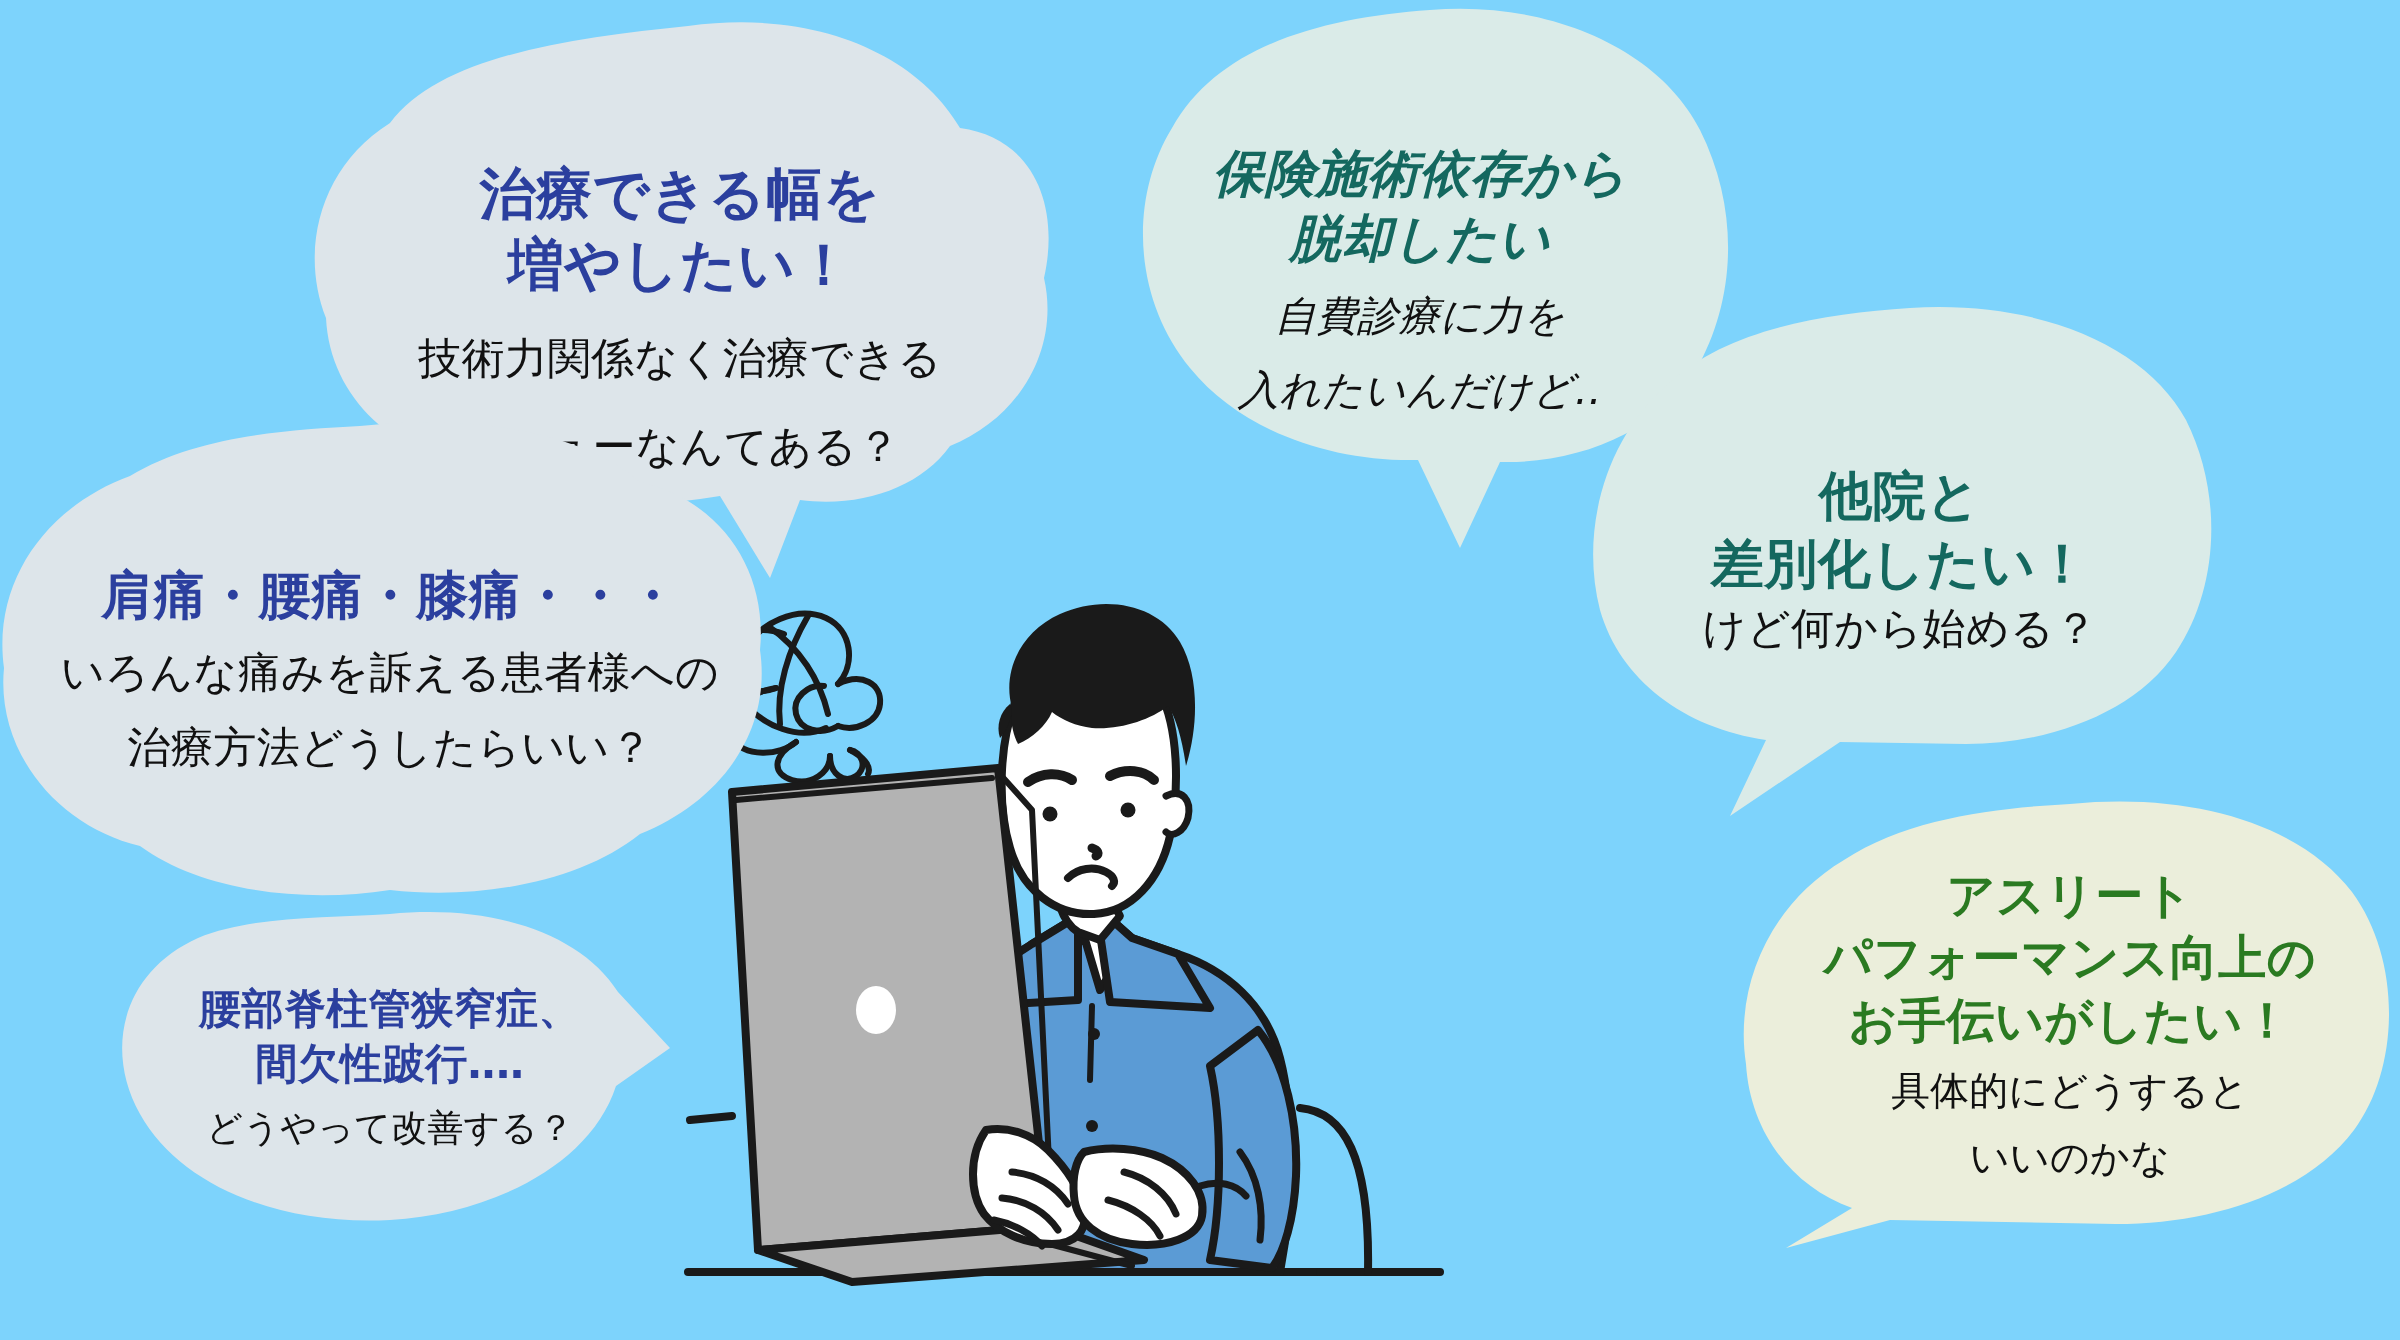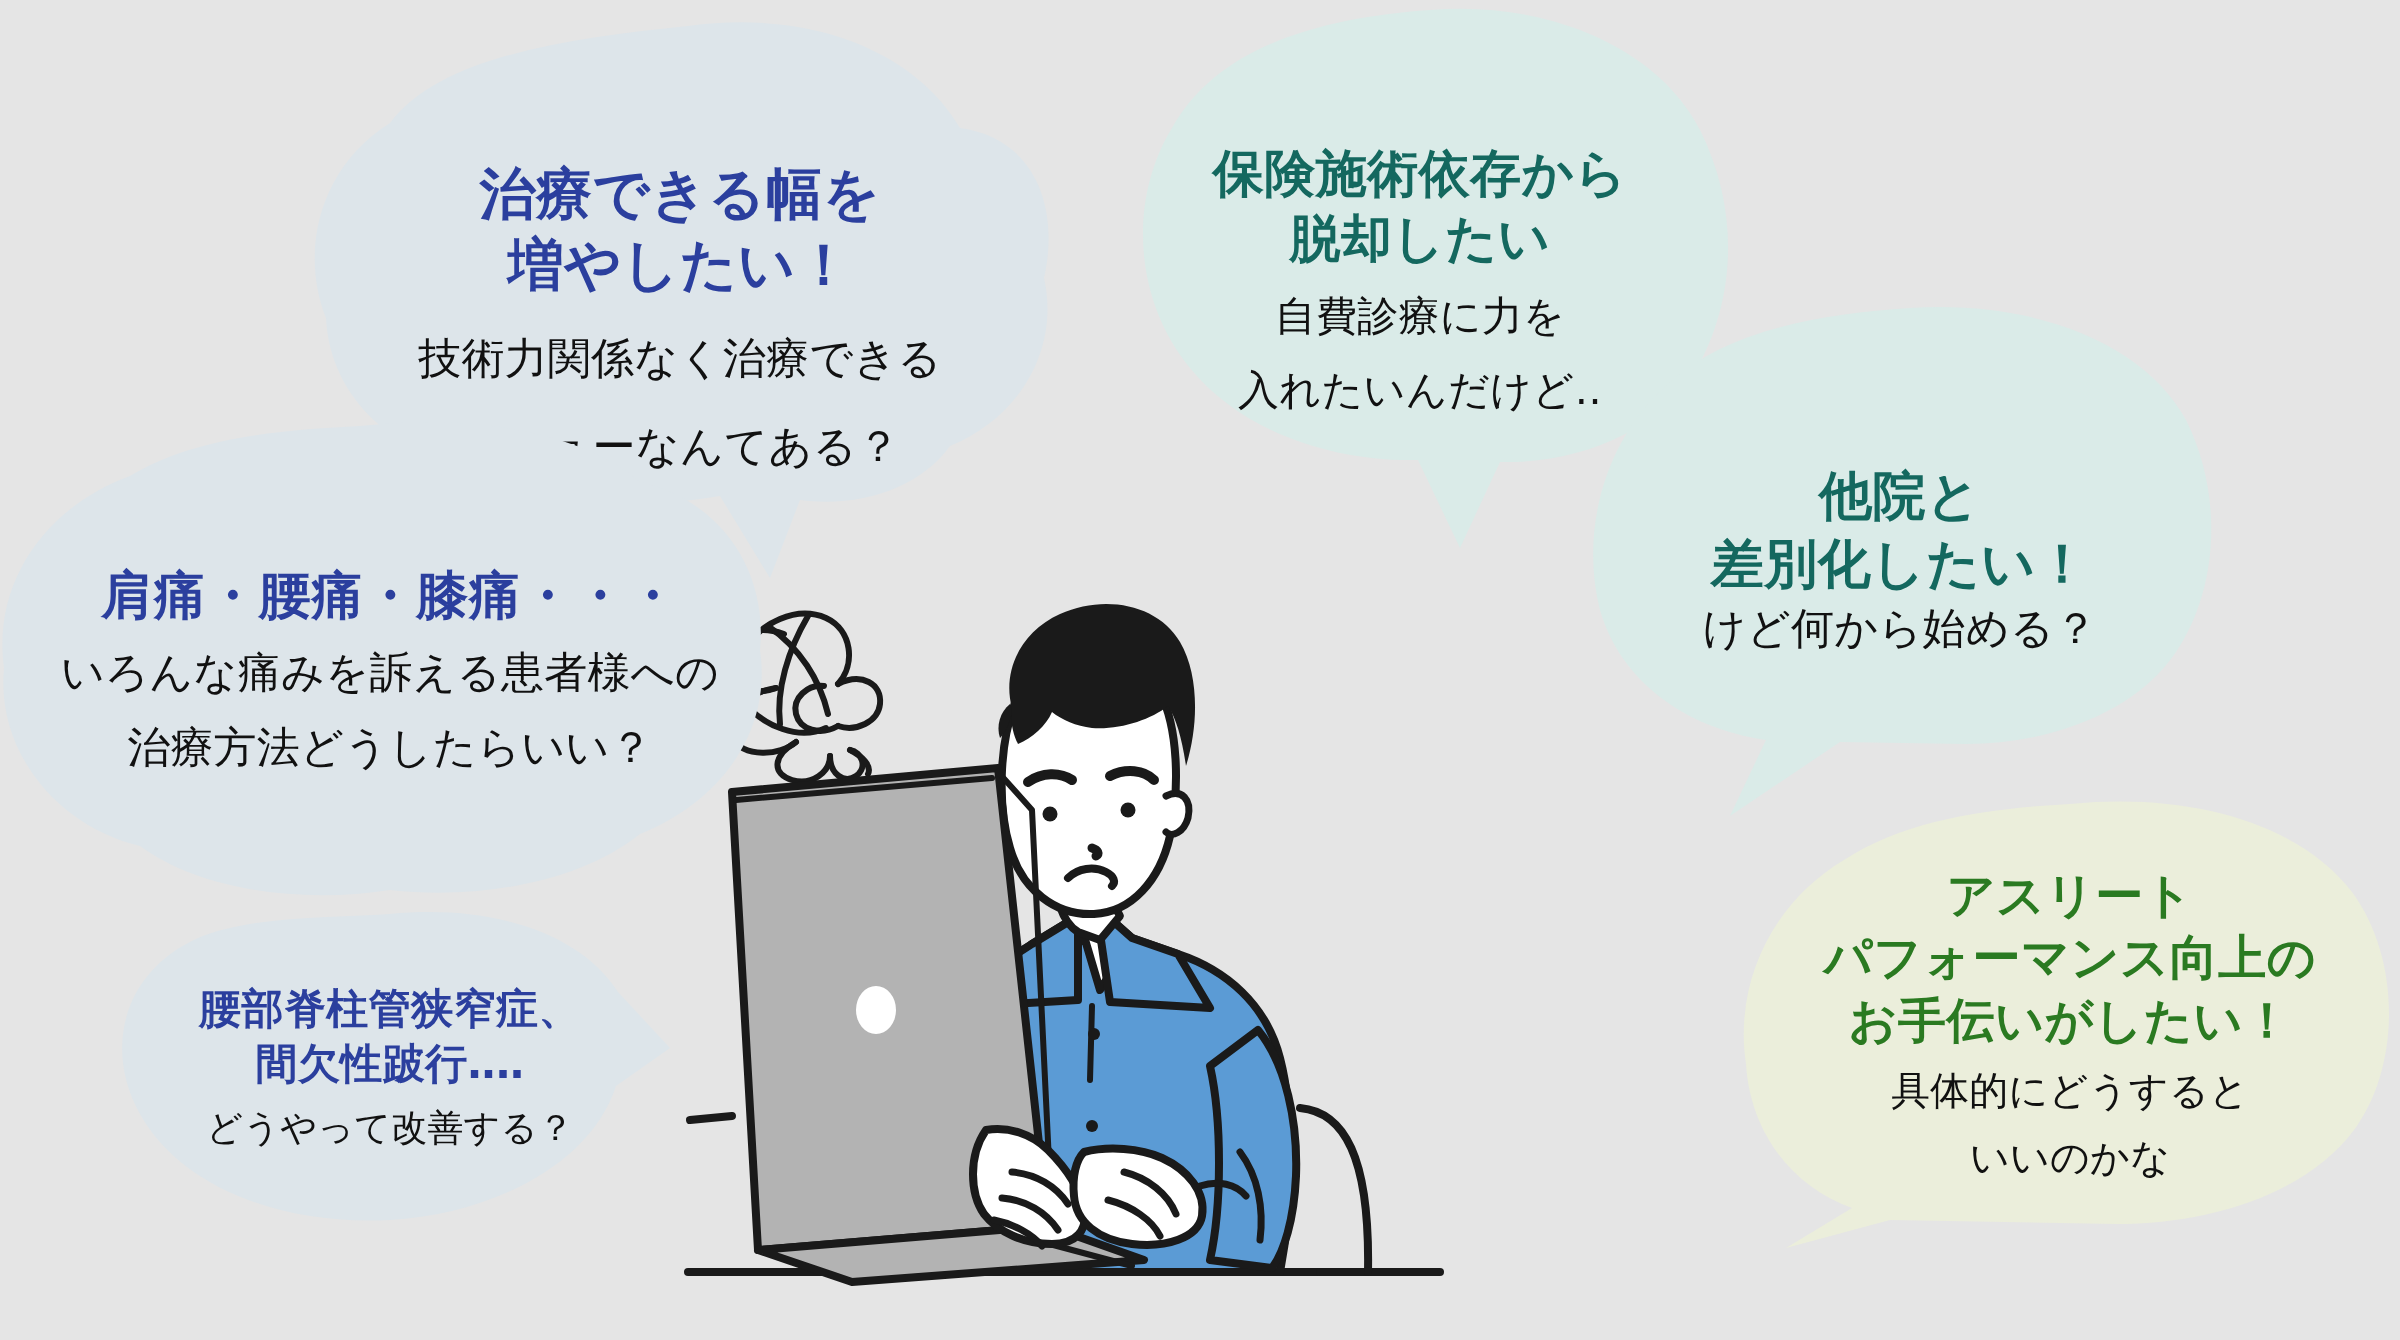--- a/index.html
+++ b/index.html
@@ -7,21 +7,21 @@
     padding: 0;
     background: #ffffff;
   }
   body {
     font-family: "Liberation Sans", "DejaVu Sans", sans-serif;
   }
   #stage {
     position: relative;
     width: 2400px;
     height: 1340px;
-    background: #e5e5e5;
+    background: #7dd3fc;
     overflow: hidden;
   }
 
   
   .bubble {
     position: absolute;
     box-sizing: border-box;
     display: flex;
     flex-direction: column;
     align-items: center;
@@ -53,21 +53,21 @@
     font-weight: 400;
     letter-spacing: 0.005em;
   }
 
   
   #bubble-range { left: 300px; top: 18px; width: 760px; height: 600px; }
   #bubble-range .headline { font-size: 56px; color: #2b3f9e; line-height: 1.26; }
   #bubble-range .subline { font-size: 43px; margin-top: 27px; line-height: 1.42; }
 
   
-  #bubble-insurance { left: 1100px; top: 0px; width: 640px; height: 560px; }
+  #bubble-insurance { left: 1100px; top: 0px; width: 640px; height: 560px; font-style: italic; }
   #bubble-insurance .headline { font-size: 51px; color: #14685f; line-height: 1.28; }
   #bubble-insurance .subline { font-size: 41px; margin-top: 16px; line-height: 1.42; }
 
   
   #bubble-differentiate { left: 1580px; top: 300px; width: 640px; height: 520px; }
   #bubble-differentiate .headline { font-size: 53px; color: #14685f; line-height: 1.28; }
   #bubble-differentiate .subline { font-size: 43px; line-height: 1.4; }
 
   
   #bubble-pain { left: 0px; top: 420px; width: 780px; height: 500px; }

